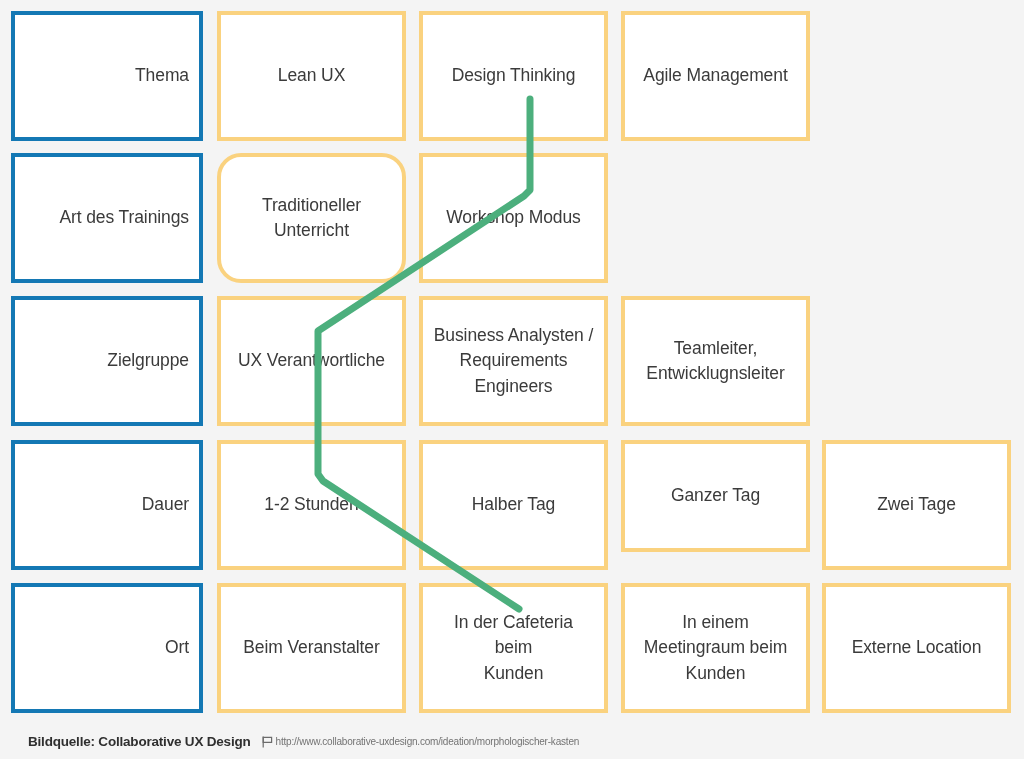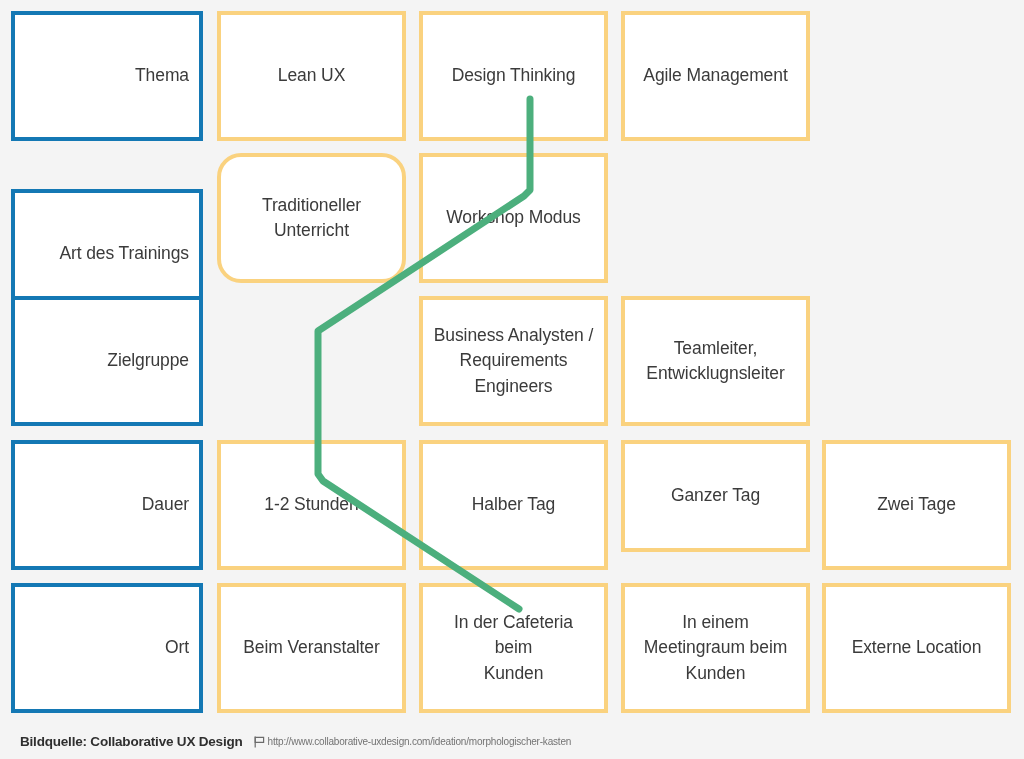--- a/index.html
+++ b/index.html
@@ -78,21 +78,21 @@
 
   
   .footer {
     position: absolute;
     left: 0;
     top: 724px;
     width: 1024px;
     height: 35px;
     display: flex;
     align-items: center;
-    padding-left: 20px;
+    padding-left: 28px;
     box-sizing: border-box;
     background: #f4f4f4;
   }
   .footer-source {
     font-size: 13.5px;
     font-weight: bold;
     color: #2f2f2f;
     letter-spacing: -0.2px;
     white-space: nowrap;
   }
@@ -122,33 +122,36 @@
     <div class="cell option" style="left: 217px; top: 11px; width: 189px; height: 130px; border-color: rgb(250, 210, 127); background: rgb(255, 255, 255); color: rgb(59, 59, 59);">
       <span class="txt">Lean UX</span>
     </div>
     <div class="cell option" style="left: 419px; top: 11px; width: 189px; height: 130px; border-color: rgb(250, 210, 127); background: rgb(255, 255, 255); color: rgb(59, 59, 59);">
       <span class="txt">Design Thinking</span>
     </div>
     <div class="cell option" style="left: 621px; top: 11px; width: 189px; height: 130px; border-color: rgb(250, 210, 127); background: rgb(255, 255, 255); color: rgb(59, 59, 59);">
       <span class="txt">Agile Management</span>
     </div>
 
-    <div class="cell label" style="left: 11px; top: 153px; width: 192px; height: 130px; border-color: rgb(20, 120, 180); background: rgb(255, 255, 255); color: rgb(59, 59, 59); margin-top: 36px;">
+    <div class="cell label" style="left: 11px; top: 153px; width: 192px; height: 130px; border-color: rgb(20, 120, 180); background: rgb(255, 255, 255); color: rgb(59, 59, 59);">
       <span class="txt">Art des Trainings</span>
     </div>
     <div class="cell option" style="left: 217px; top: 153px; width: 189px; height: 130px; border-color: rgb(250, 210, 127); background: rgb(255, 255, 255); color: rgb(59, 59, 59); border-radius: 24px;">
       <span class="txt">Traditioneller
 Unterricht</span>
     </div>
     <div class="cell option" style="left: 419px; top: 153px; width: 189px; height: 130px; border-color: rgb(250, 210, 127); background: rgb(255, 255, 255); color: rgb(59, 59, 59);">
       <span class="txt">Workshop Modus</span>
     </div>
 
     <div class="cell label" style="left: 11px; top: 296px; width: 192px; height: 130px; border-color: rgb(20, 120, 180); background: rgb(255, 255, 255); color: rgb(59, 59, 59);">
       <span class="txt">Zielgruppe</span>
+    </div>
+    <div class="cell option" style="left: 217px; top: 296px; width: 189px; height: 130px; border-color: rgb(250, 210, 127); background: rgb(255, 255, 255); color: rgb(59, 59, 59);">
+      <span class="txt">UX Verantwortliche</span>
     </div>
     <div class="cell option" style="left: 419px; top: 296px; width: 189px; height: 130px; border-color: rgb(250, 210, 127); background: rgb(255, 255, 255); color: rgb(59, 59, 59);">
       <span class="txt">Business Analysten /
 Requirements
 Engineers</span>
     </div>
     <div class="cell option" style="left: 621px; top: 296px; width: 189px; height: 130px; border-color: rgb(250, 210, 127); background: rgb(255, 255, 255); color: rgb(59, 59, 59);">
       <span class="txt">Teamleiter,
 Entwicklugnsleiter</span>
     </div>

